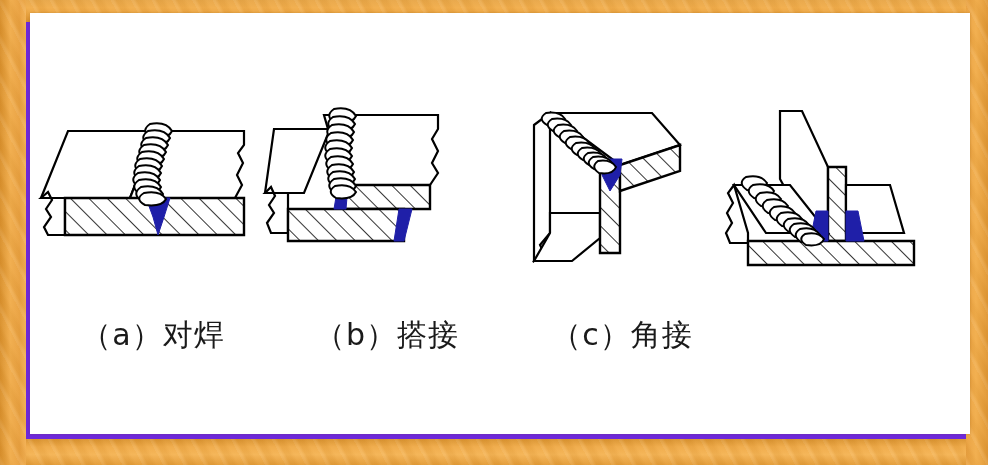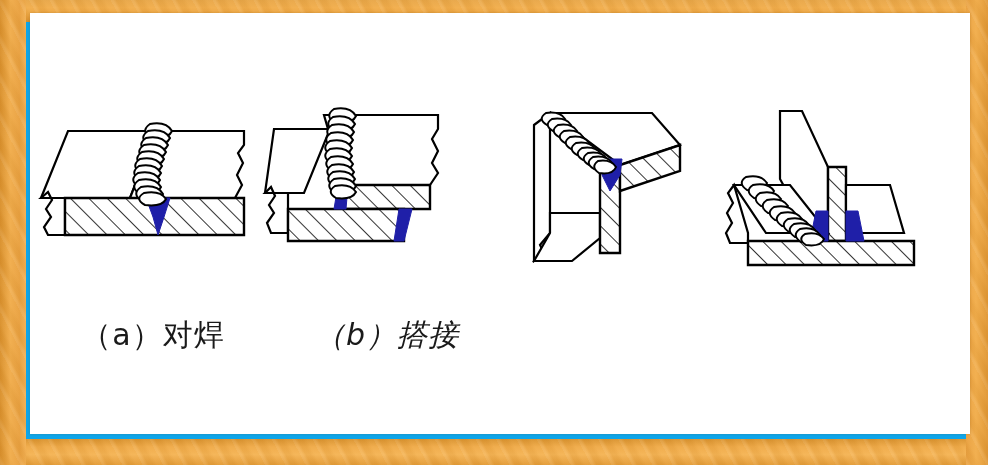--- a/index.html
+++ b/index.html
@@ -9,21 +9,21 @@
   }
   body {
     font-family: "Liberation Sans", "DejaVu Sans", sans-serif;
   }
 
   #page {
     position: relative;
     width: 988px;
     height: 465px;
     overflow: hidden;
-    background: #0ea5e9;
+    background: #6d28d9;
   }
 
   
   .frame-band {
     position: absolute;
     pointer-events: none;
   }
   .frame-top {
     left: 0; top: 0; width: 988px; height: 22px;
     background:
@@ -108,21 +108,21 @@
     top: 0;
     text-align: center;
     font-family: "DejaVu Sans", "Liberation Sans", sans-serif;
     font-size: 30px;
     line-height: 44px;
     letter-spacing: 1px;
     color: #1a1a1a;
     white-space: nowrap;
   }
   #caption-a { left: 8px;   width: 230px; }
-  #caption-b { left: 232px; width: 250px; font-style: italic; }
+  #caption-b { left: 232px; width: 250px; }
   #caption-c { left: 492px; width: 200px; }
   #caption-d { left: 694px; width: 240px; }
 </style>
 </head>
 <body>
 
 <div id="page">
 
   <div class="frame-band frame-top"></div>
   <div class="frame-band frame-bottom"></div>
@@ -278,16 +278,17 @@
             <path d="M 81 141 q 13 -3 19 5 q -3 8 -18 6 q -9 -6 -1 -11 Z"></path>
           </g>
         </svg>
       </div>
 
     </div>
 
     <div id="caption-row">
       <div class="caption" id="caption-a">（a）对焊</div>
       <div class="caption" id="caption-b">（b）搭接</div>
+      <div class="caption" id="caption-c">（c）角接</div>
     </div>
 
   </div>
 </div>
 
 </body></html>

